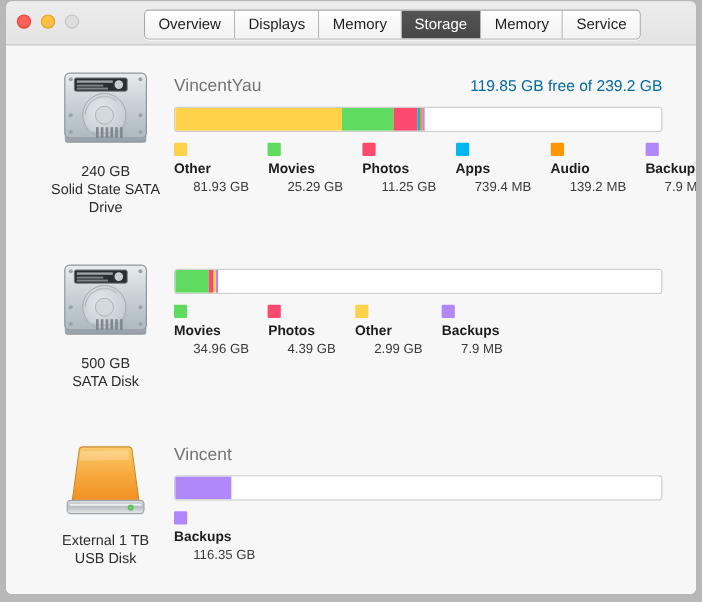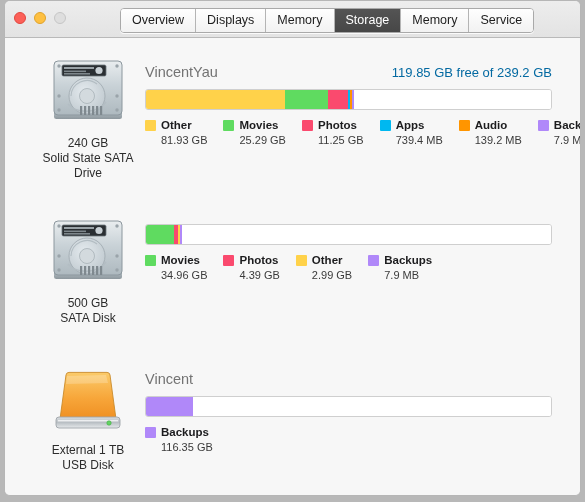--- a/index.html
+++ b/index.html
@@ -159,22 +159,23 @@
   .seg { height: 100%; }
 
   
   .legend {
     display: flex;
     margin-top: 9px;
   }
   .legend-item { margin-right: 16px; }
   .legend-top {
     display: flex;
-    align-items: center;
+    align-items: flex-start;
     gap: 5px;
+    flex-direction: column;
   }
   .swatch {
     width: 11px; height: 11px;
     border-radius: 1px;
     flex: none;
   }
   .legend-label {
     font-size: 11.5px;
     font-weight: bold;
     color: #1c1c1e;

